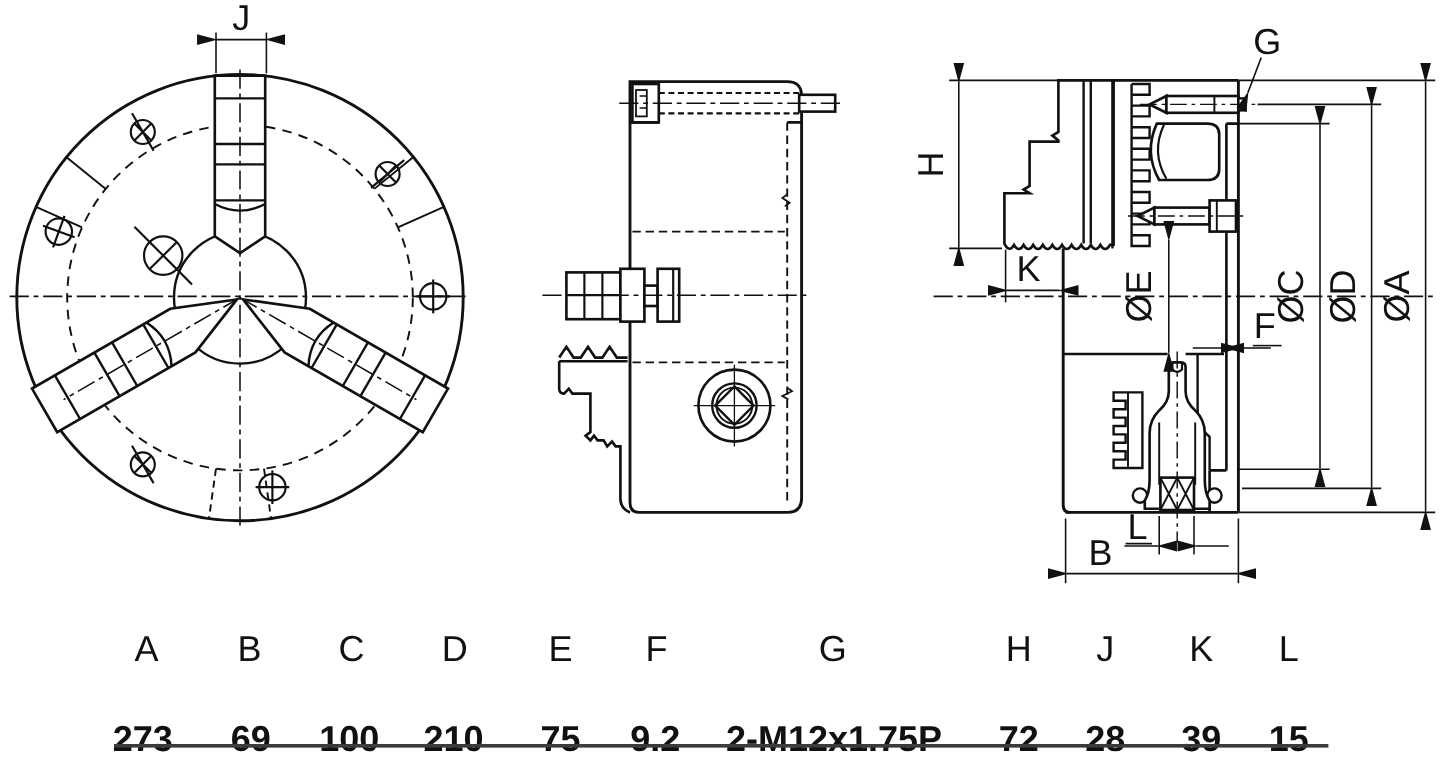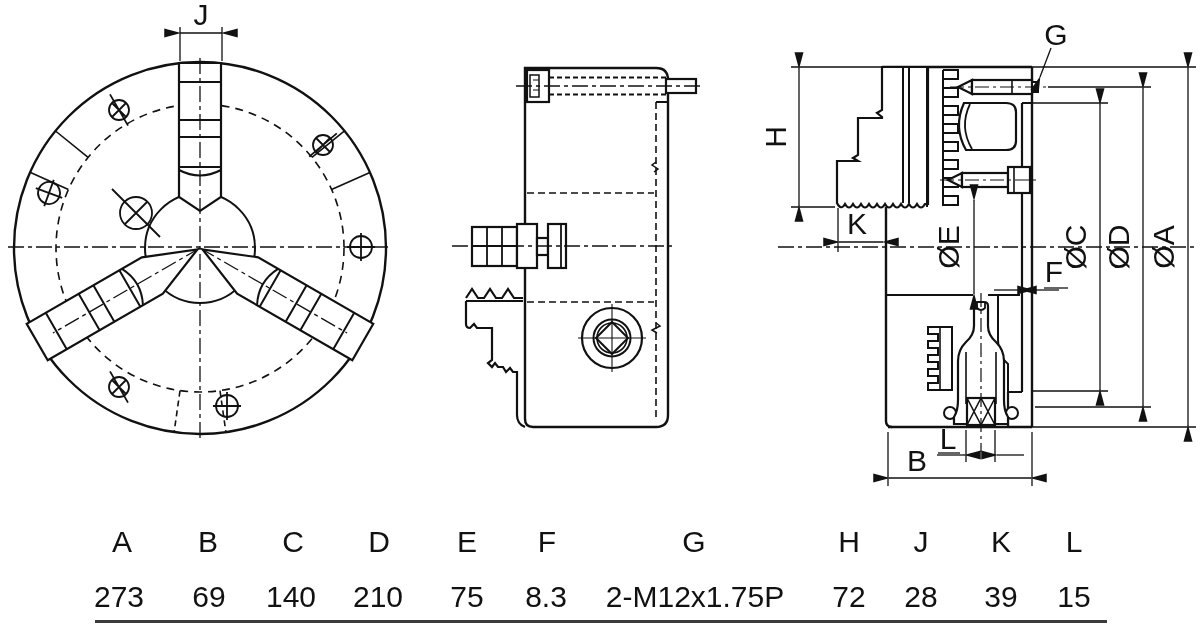--- a/index.html
+++ b/index.html
@@ -5,21 +5,21 @@
   html,body{margin:0;padding:0;background:#fff;width:1200px;height:634px;overflow:hidden;}
   .stage{position:relative;width:1200px;height:634px;background:#fff;
          font-family:"Liberation Sans",sans-serif;color:#111;}
   svg{position:absolute;left:0;top:0;}
   svg text{font-family:"Liberation Sans",sans-serif;fill:#111;}
   .dimlab{font-size:30px;}
   .spec-table .th,.spec-table .td{
     position:absolute;transform:translateX(-50%);
     font-size:30px;line-height:1;color:#111;white-space:nowrap;}
   .spec-table .th{top:527px;}
-  .spec-table .td{top:582px;}
+  .spec-table .td{top:602px;font-weight:bold;}
   .spec-rule{position:absolute;left:95px;top:620px;width:1012px;height:3px;background:#3b3b3b;}
 </style>
 </head>
 <body>
 
 <div class="stage">
 
 <svg width="1200" height="634" viewBox="0 0 1200 634">
   <defs>
     <marker id="arw" viewBox="0 0 12 8" refX="0.8" refY="4" markerWidth="13" markerHeight="9" orient="auto-start-reverse">
@@ -265,24 +265,24 @@
   <span class="th" style="left:467px">E</span>
   <span class="th" style="left:547px">F</span>
   <span class="th" style="left:694px">G</span>
   <span class="th" style="left:849px">H</span>
   <span class="th" style="left:921px">J</span>
   <span class="th" style="left:1001px">K</span>
   <span class="th" style="left:1074px">L</span>
 
   <span class="td" style="left:119px">273</span>
   <span class="td" style="left:209px">69</span>
-  <span class="td" style="left:291px">140</span>
+  <span class="td" style="left:291px">100</span>
   <span class="td" style="left:378px">210</span>
   <span class="td" style="left:467px">75</span>
-  <span class="td" style="left:546px">8.3</span>
+  <span class="td" style="left:546px">9.2</span>
   <span class="td" style="left:695px">2-M12x1.75P</span>
   <span class="td" style="left:849px">72</span>
   <span class="td" style="left:921px">28</span>
   <span class="td" style="left:1001px">39</span>
   <span class="td" style="left:1074px">15</span>
 
   <div class="spec-rule"></div>
 </div>
 
 </div>

